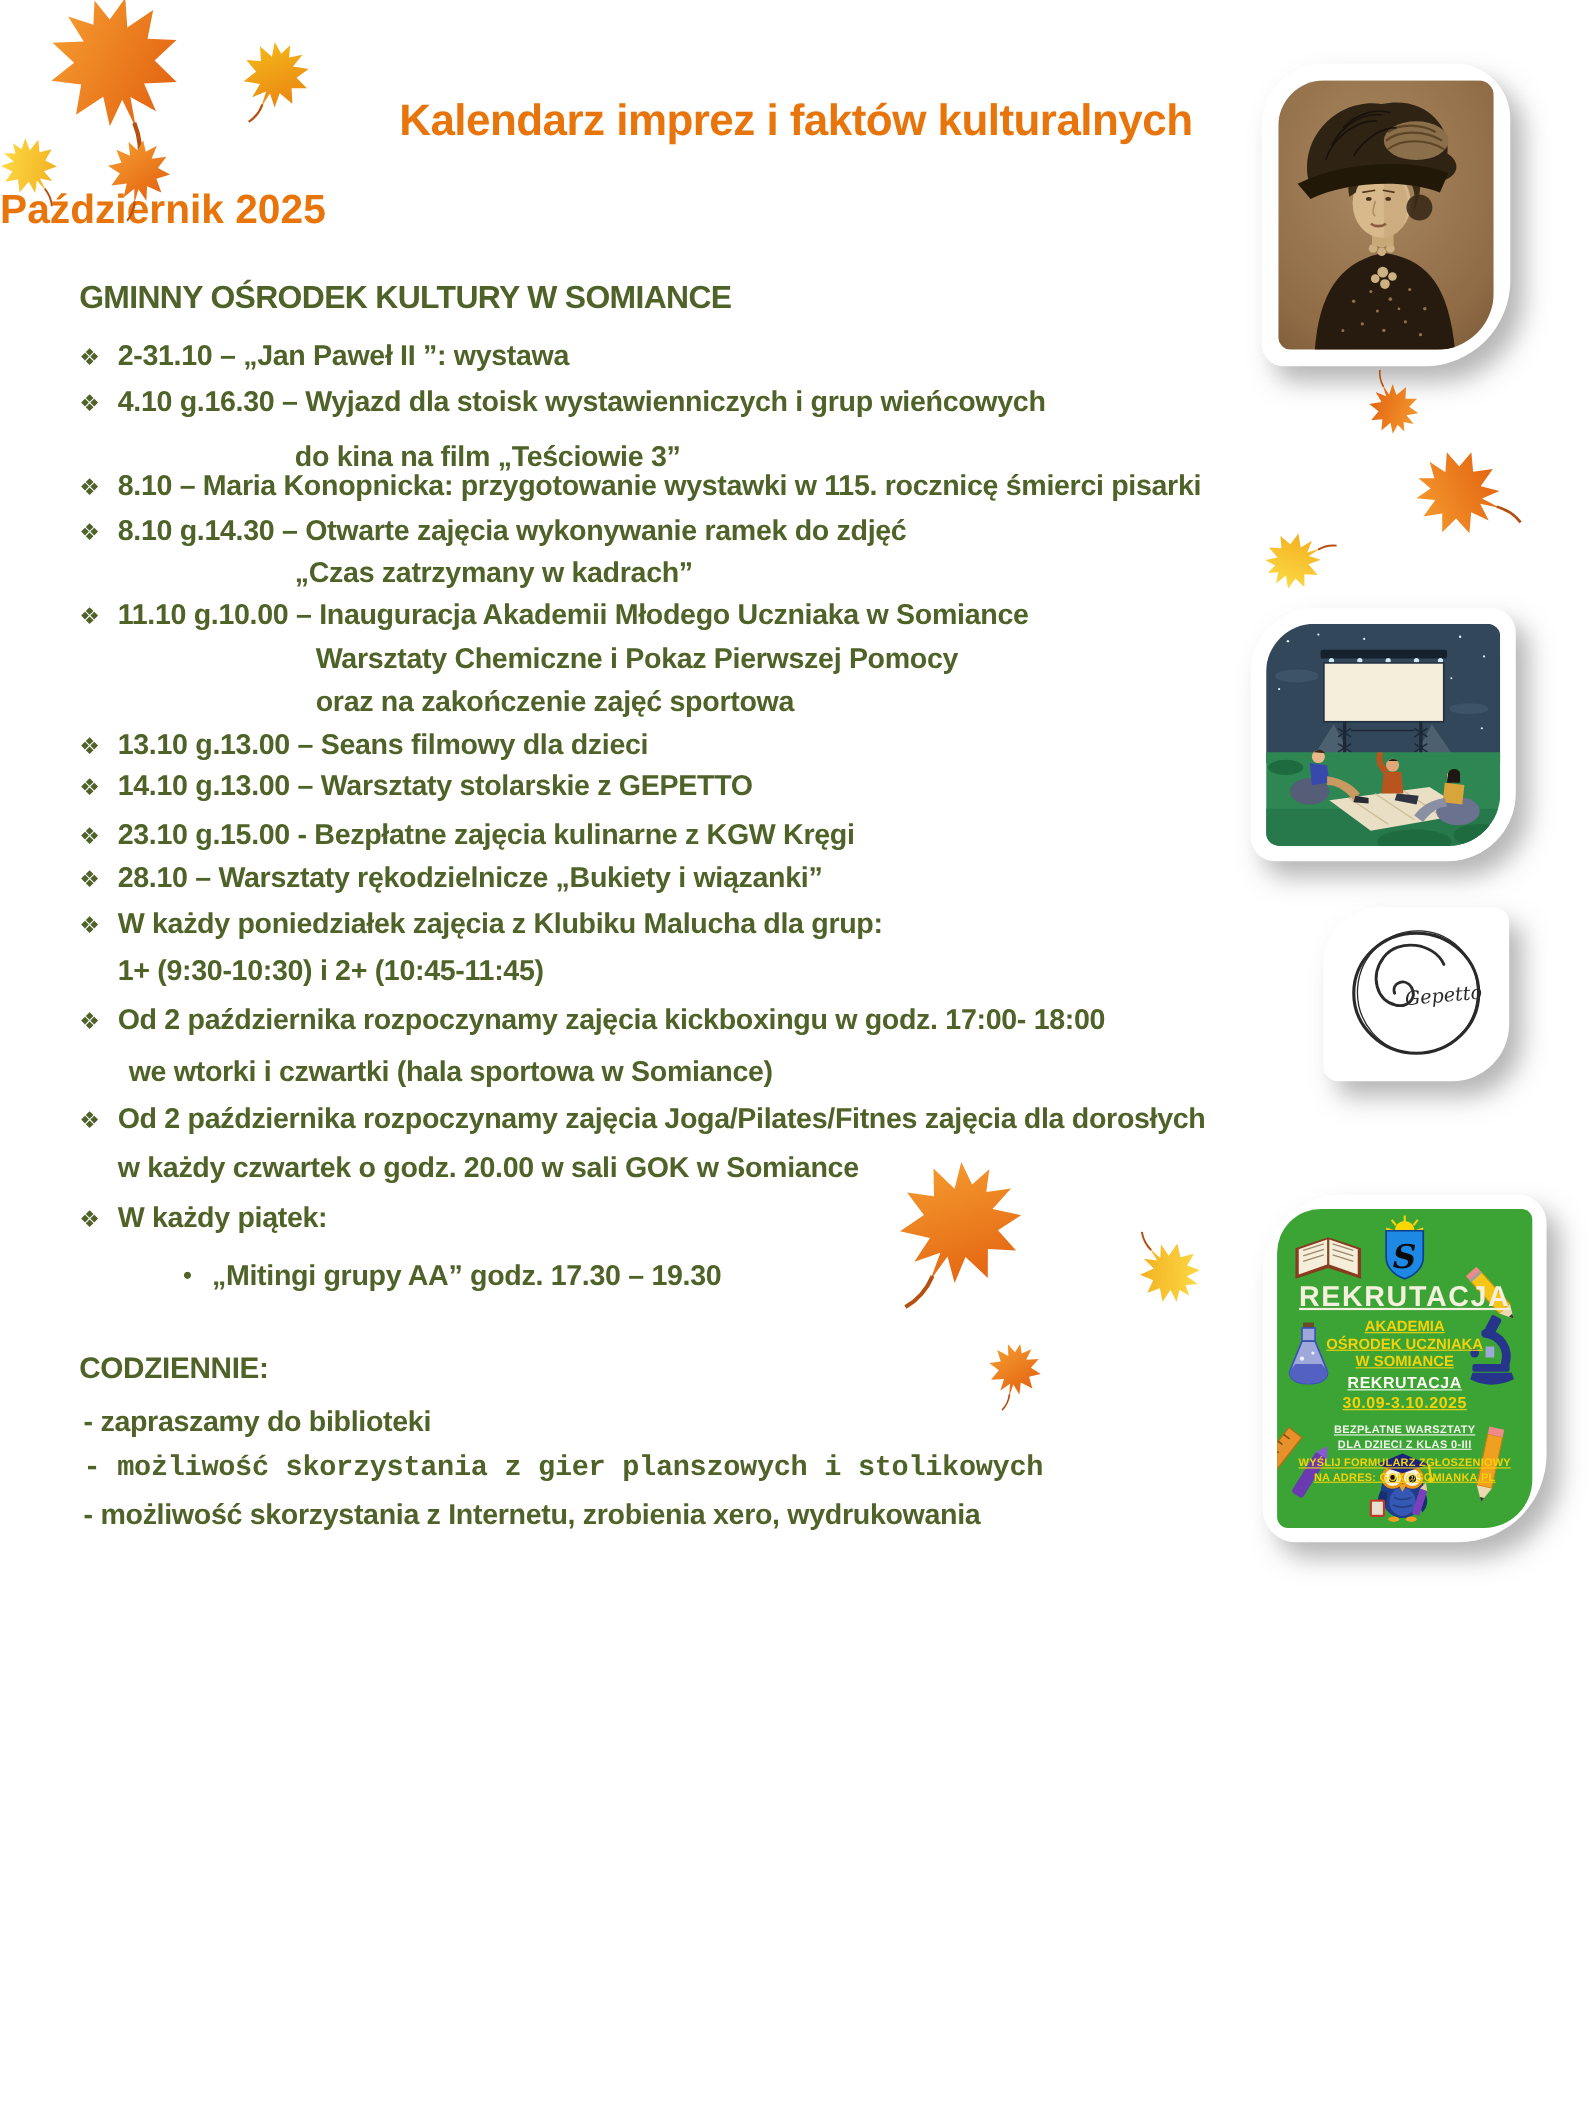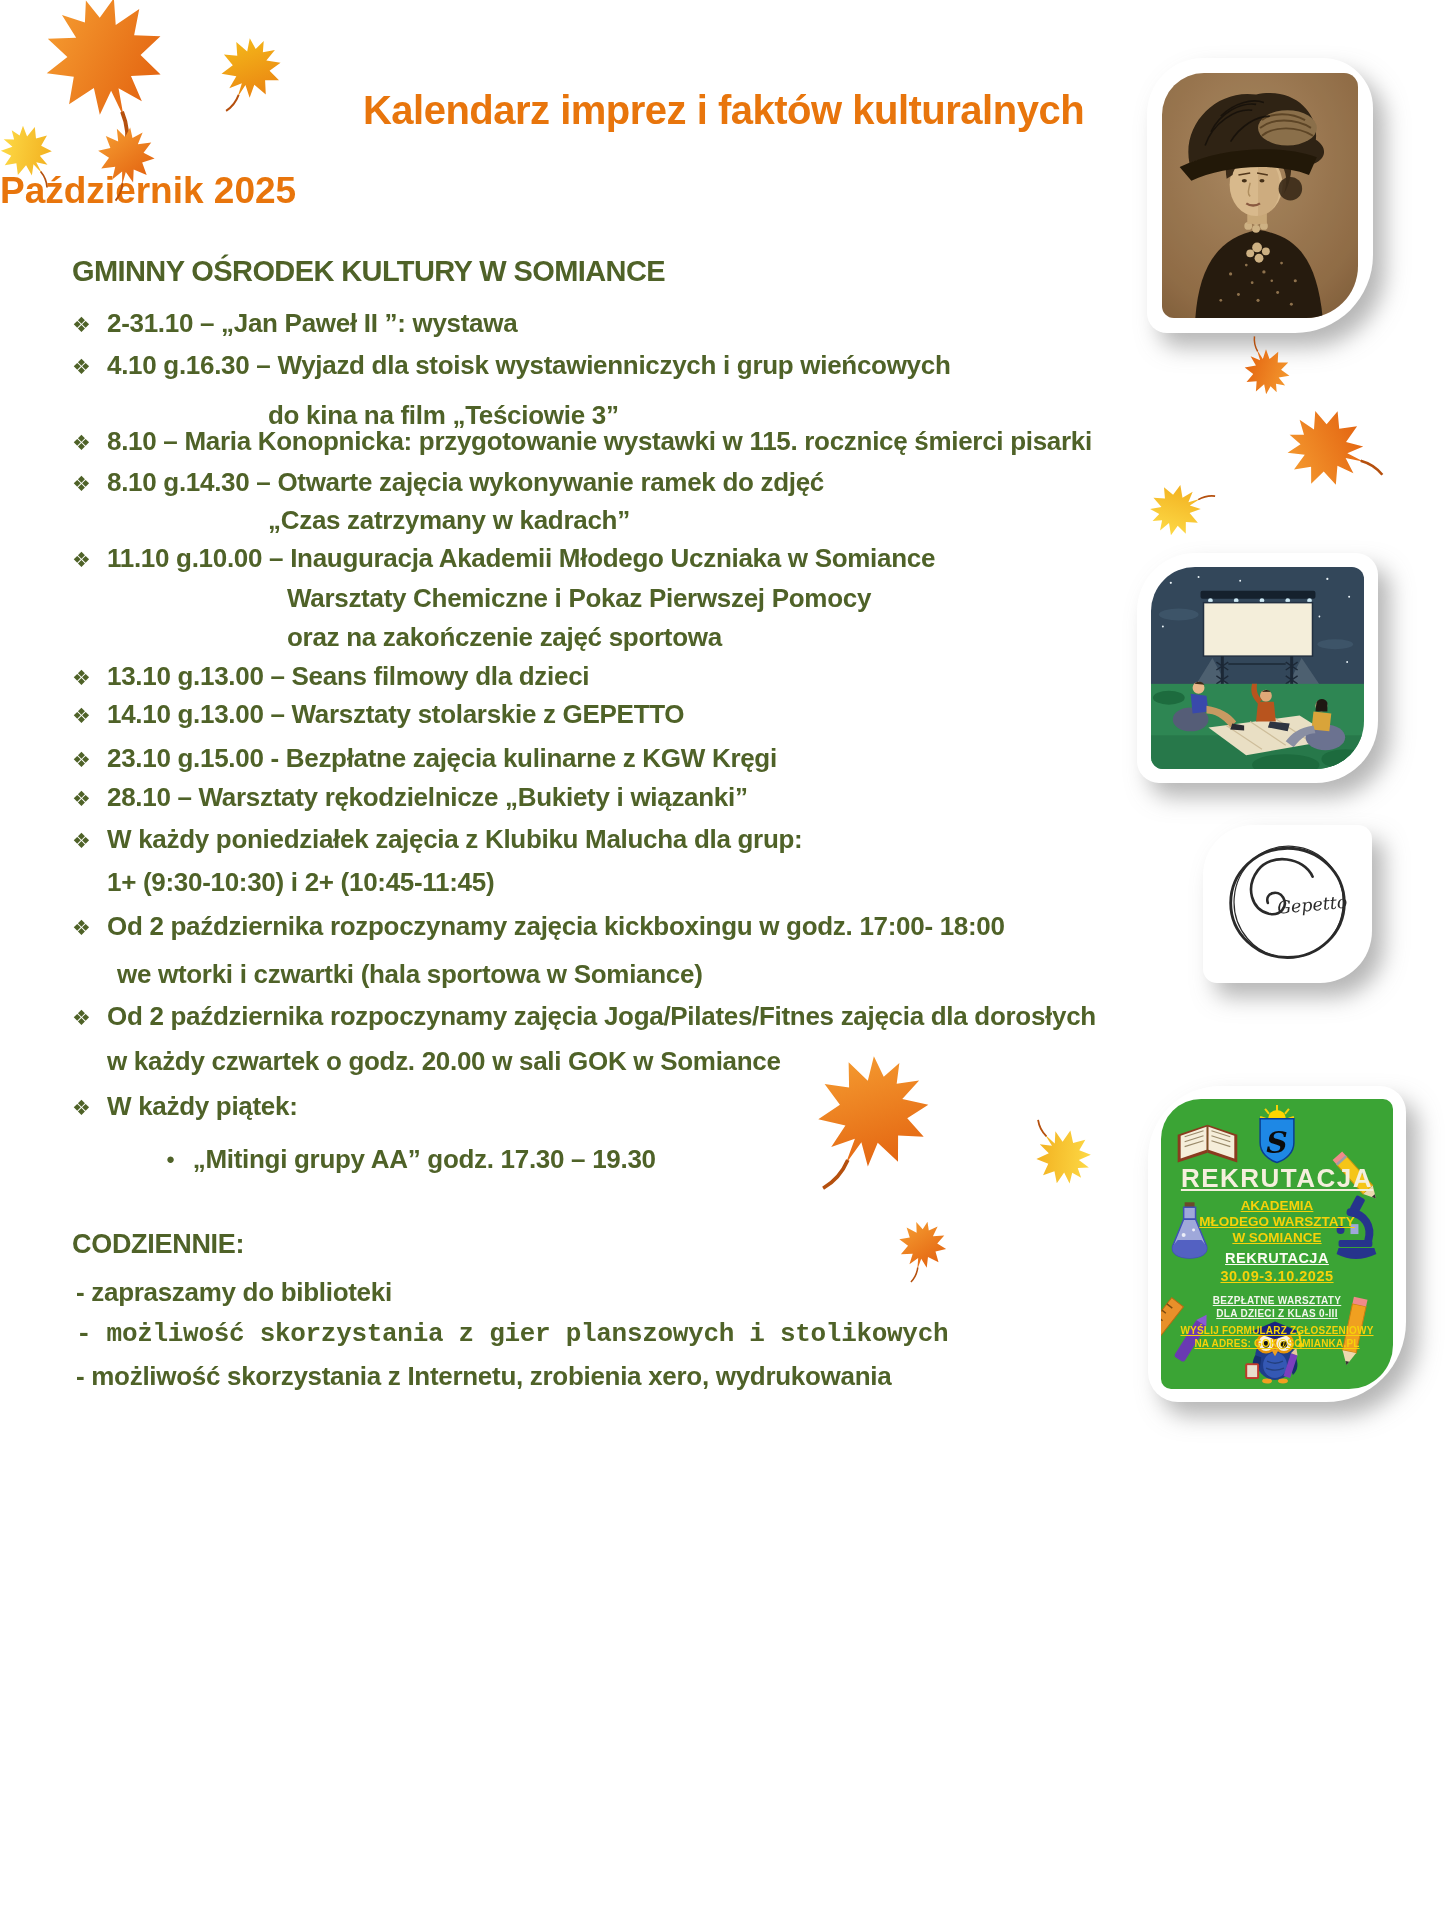--- a/index.html
+++ b/index.html
@@ -384,21 +384,21 @@
               <rect x="0" y="0" width="7" height="24" fill="#7b3fbd"></rect>
               <polygon points="0,0 7,0 3.5,-7" fill="#e8c8a0"></polygon>
             </g>
           <ellipse cx="18" cy="54" rx="5" ry="2.5" fill="#f0a020"></ellipse>
             <ellipse cx="34" cy="54" rx="5" ry="2.5" fill="#f0a020"></ellipse>
         </g>
       </svg>
       <div class="poster-text p-title">REKRUTACJA</div>
       <div class="poster-text p-academy">
         <span>AKADEMIA</span><br>
-        <span>MŁODEGO WARSZTATY</span><br>
+        <span>OŚRODEK UCZNIAKA</span><br>
         <span>W SOMIANCE</span>
       </div>
       <div class="poster-text p-sub">REKRUTACJA</div>
       <div class="poster-text p-dates">30.09-3.10.2025</div>
       <div class="poster-text p-info">
         <span>BEZPŁATNE WARSZTATY</span><br>
         <span>DLA DZIECI Z KLAS 0-III</span>
       </div>
       <div class="poster-text p-contact">
         <span>WYŚLIJ FORMULARZ ZGŁOSZENIOWY</span><br>

